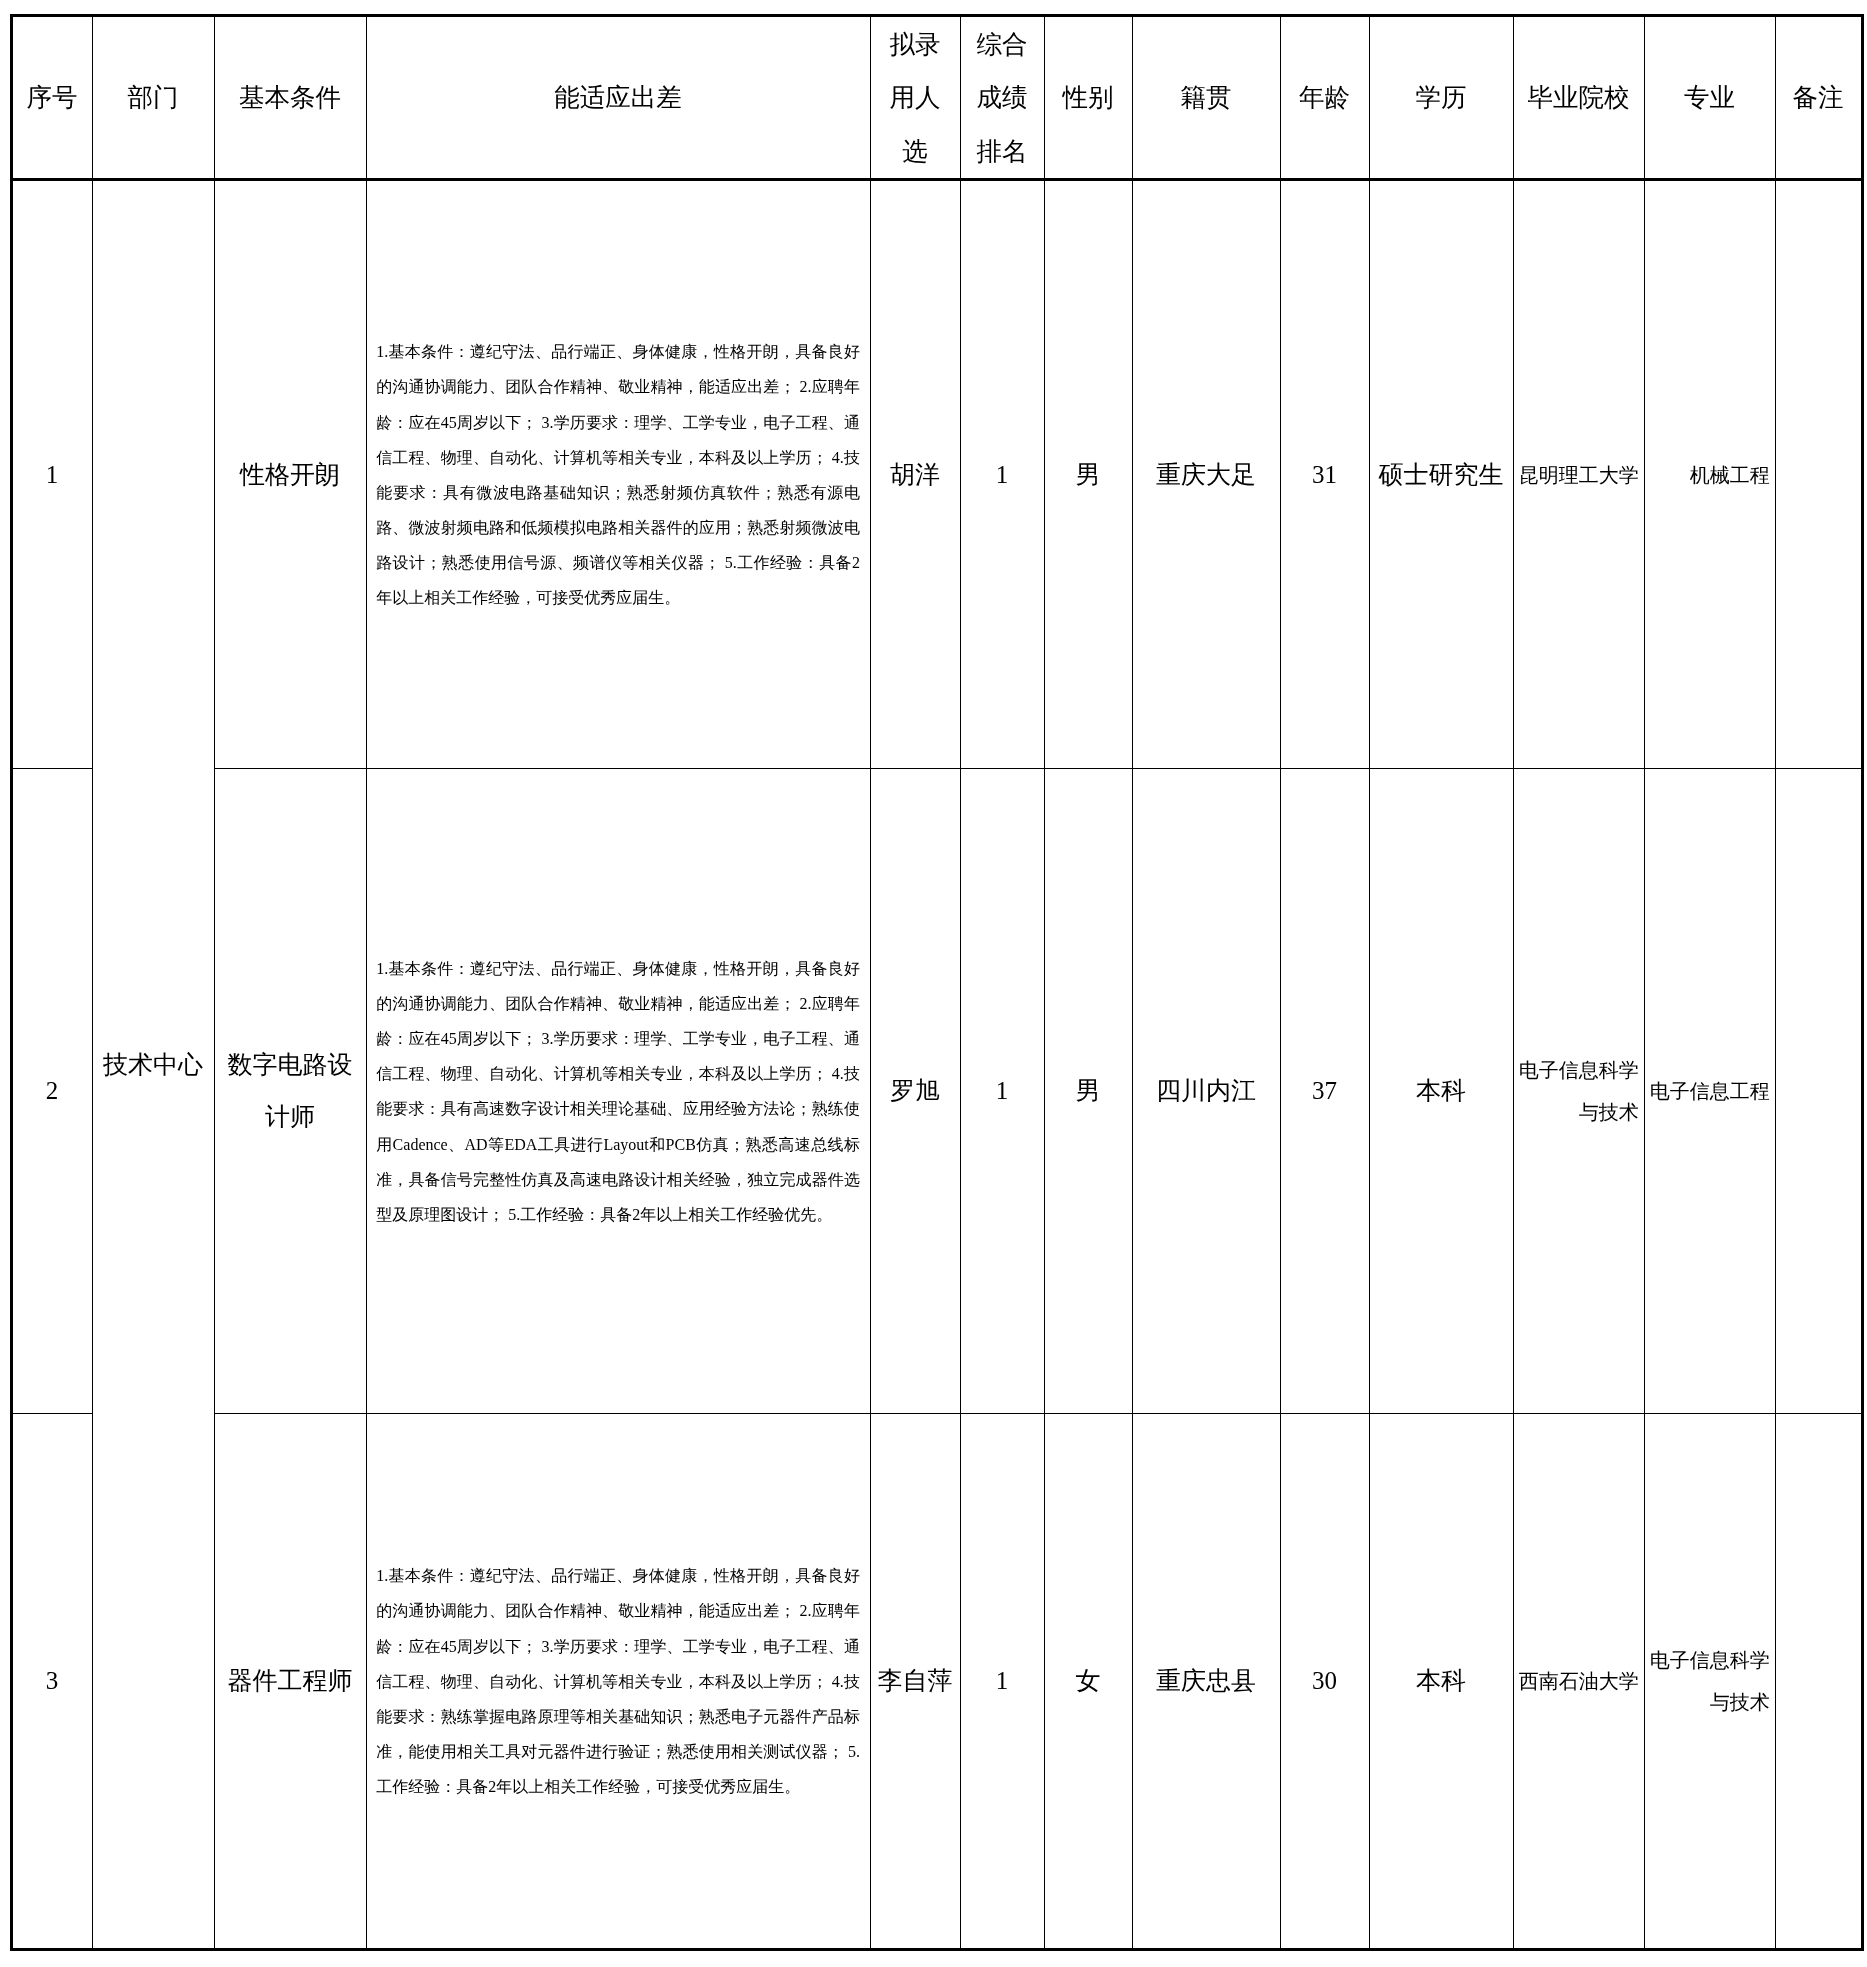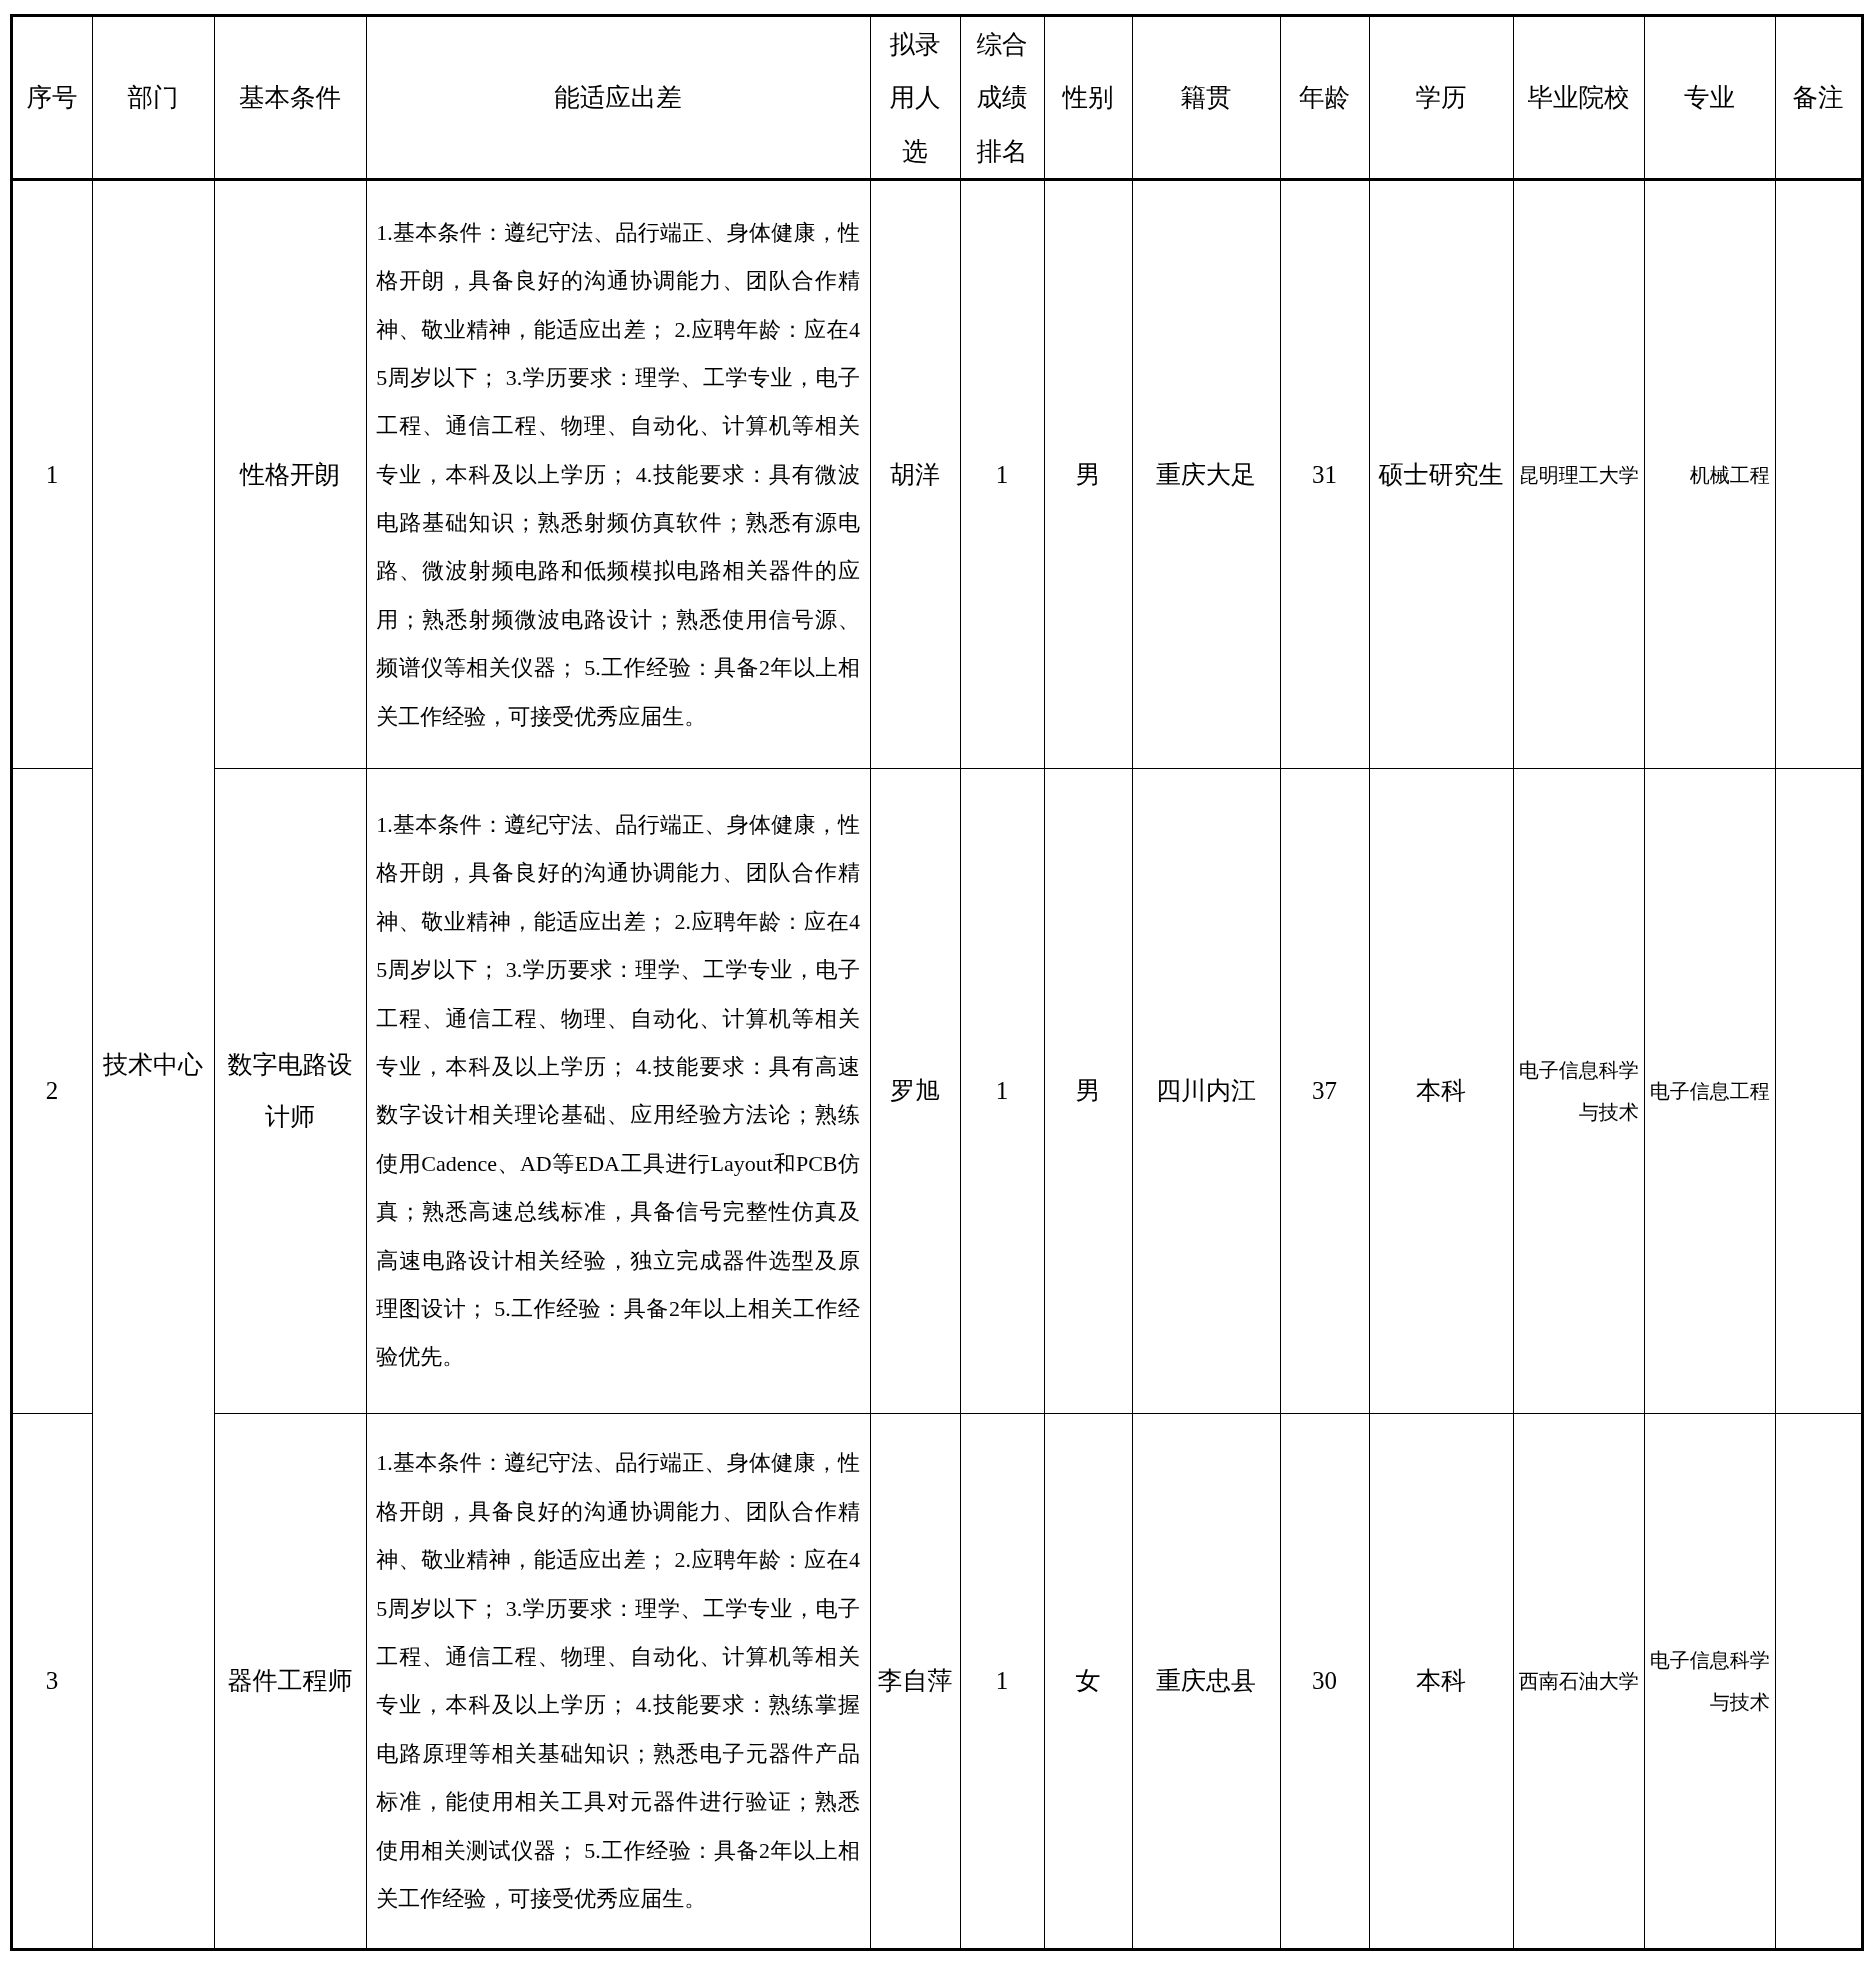--- a/index.html
+++ b/index.html
@@ -58,21 +58,21 @@
   tr.header-row { height: 164px; }
   tr.row-1 { height: 589px; }
   tr.row-2 { height: 645px; }
   tr.row-3 { height: 536px; }
 
   th.h-cand { padding: 0 17.6px; }
   th.h-rank { padding: 0 8px; }
 
   td.req-cell {
     text-align: justify;
-    font-size: 22px;
+    font-size: 16px;
     line-height: 2.2;
     padding: 3.2px 9.6px;
     vertical-align: middle;
   }
   td.small-cell { font-size: 20px; padding: 1.6px 4.8px; text-align: right; }
 </style>
 </head>
 <body>
 
 <div class="page">

